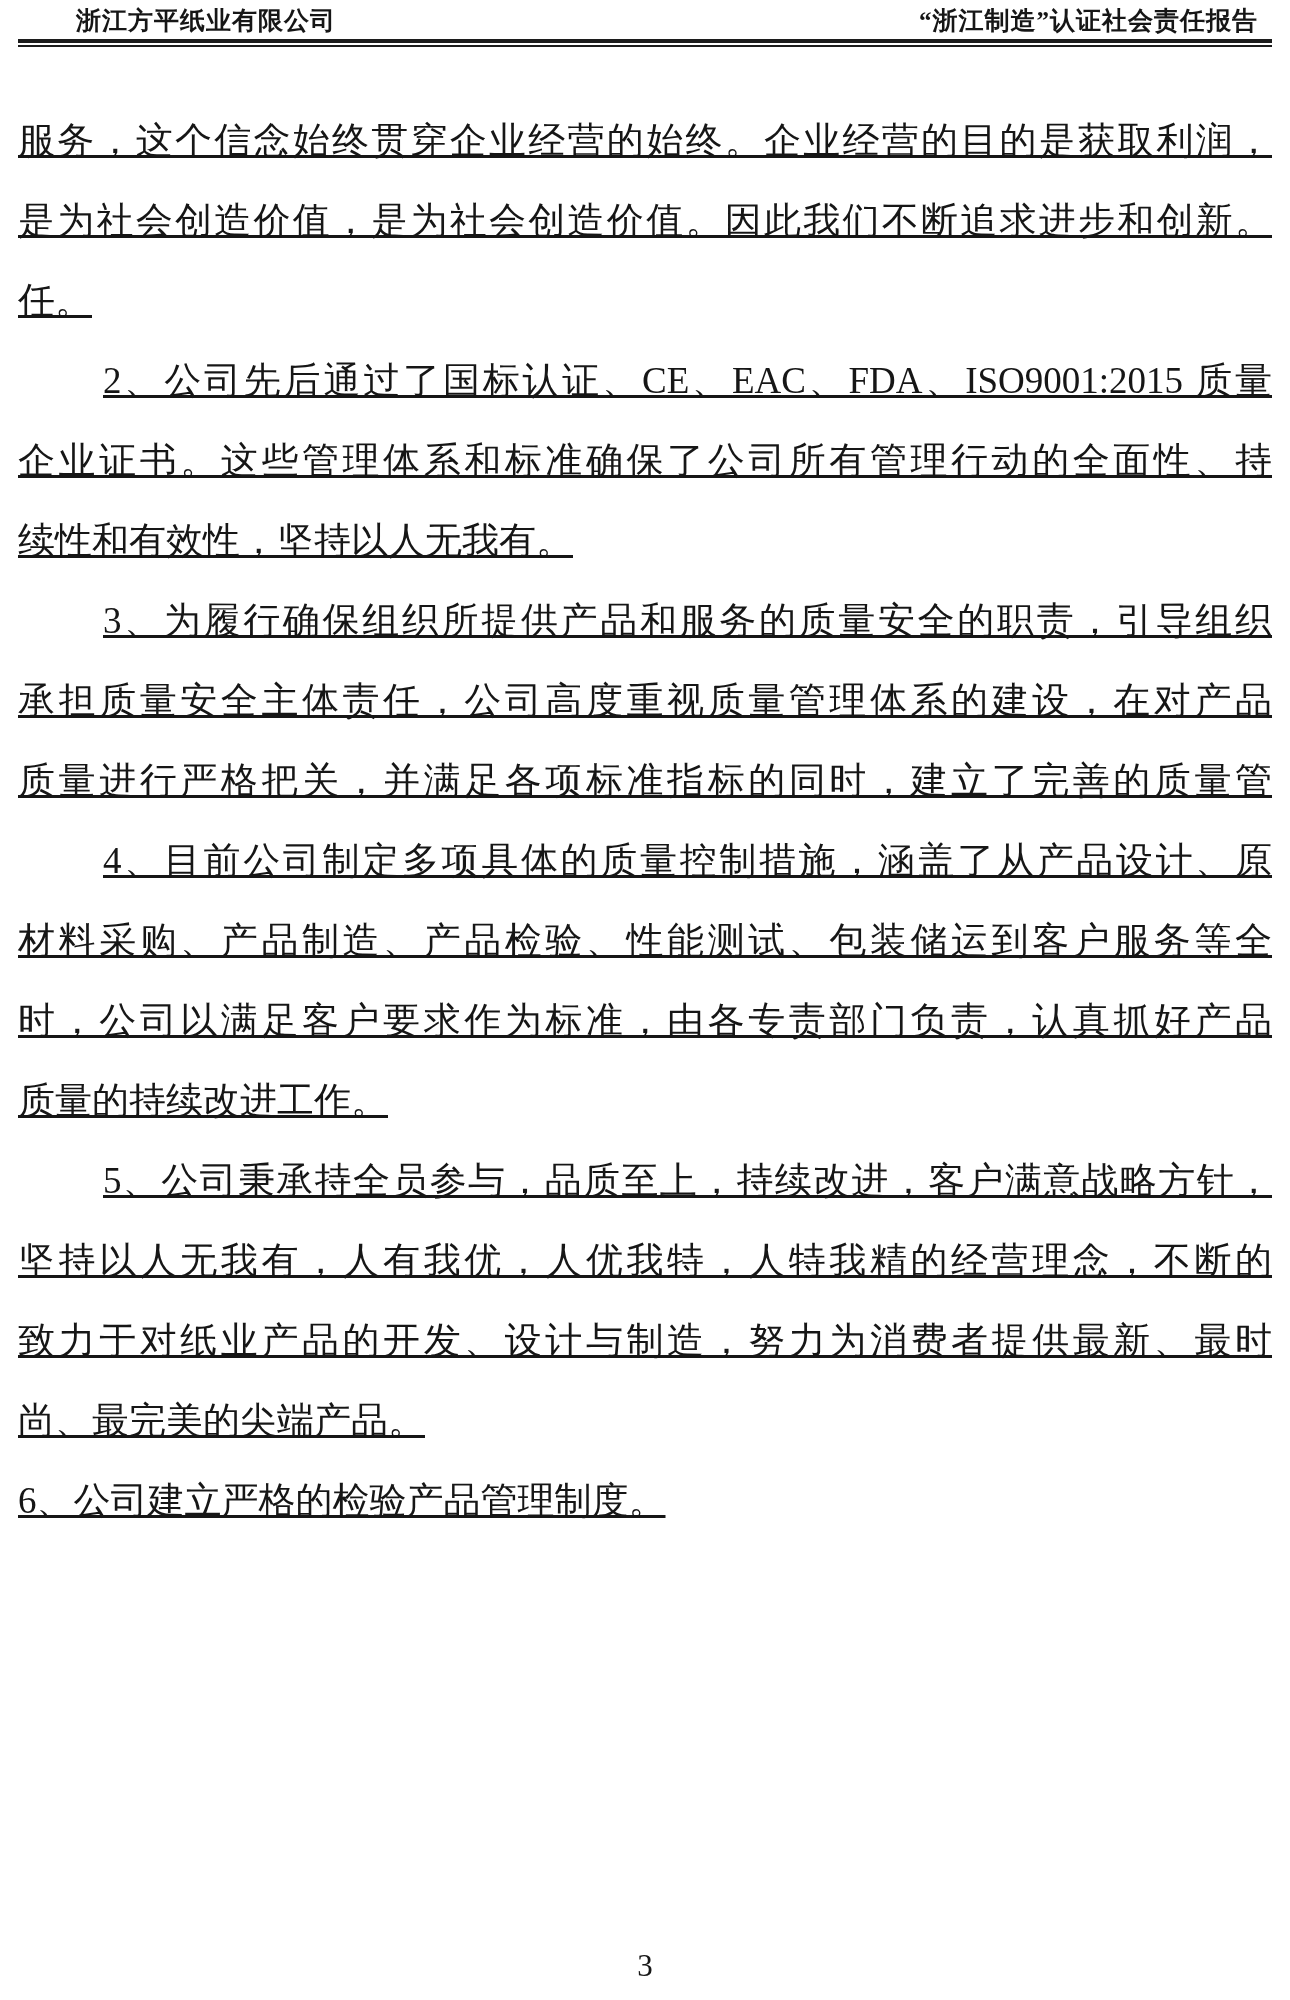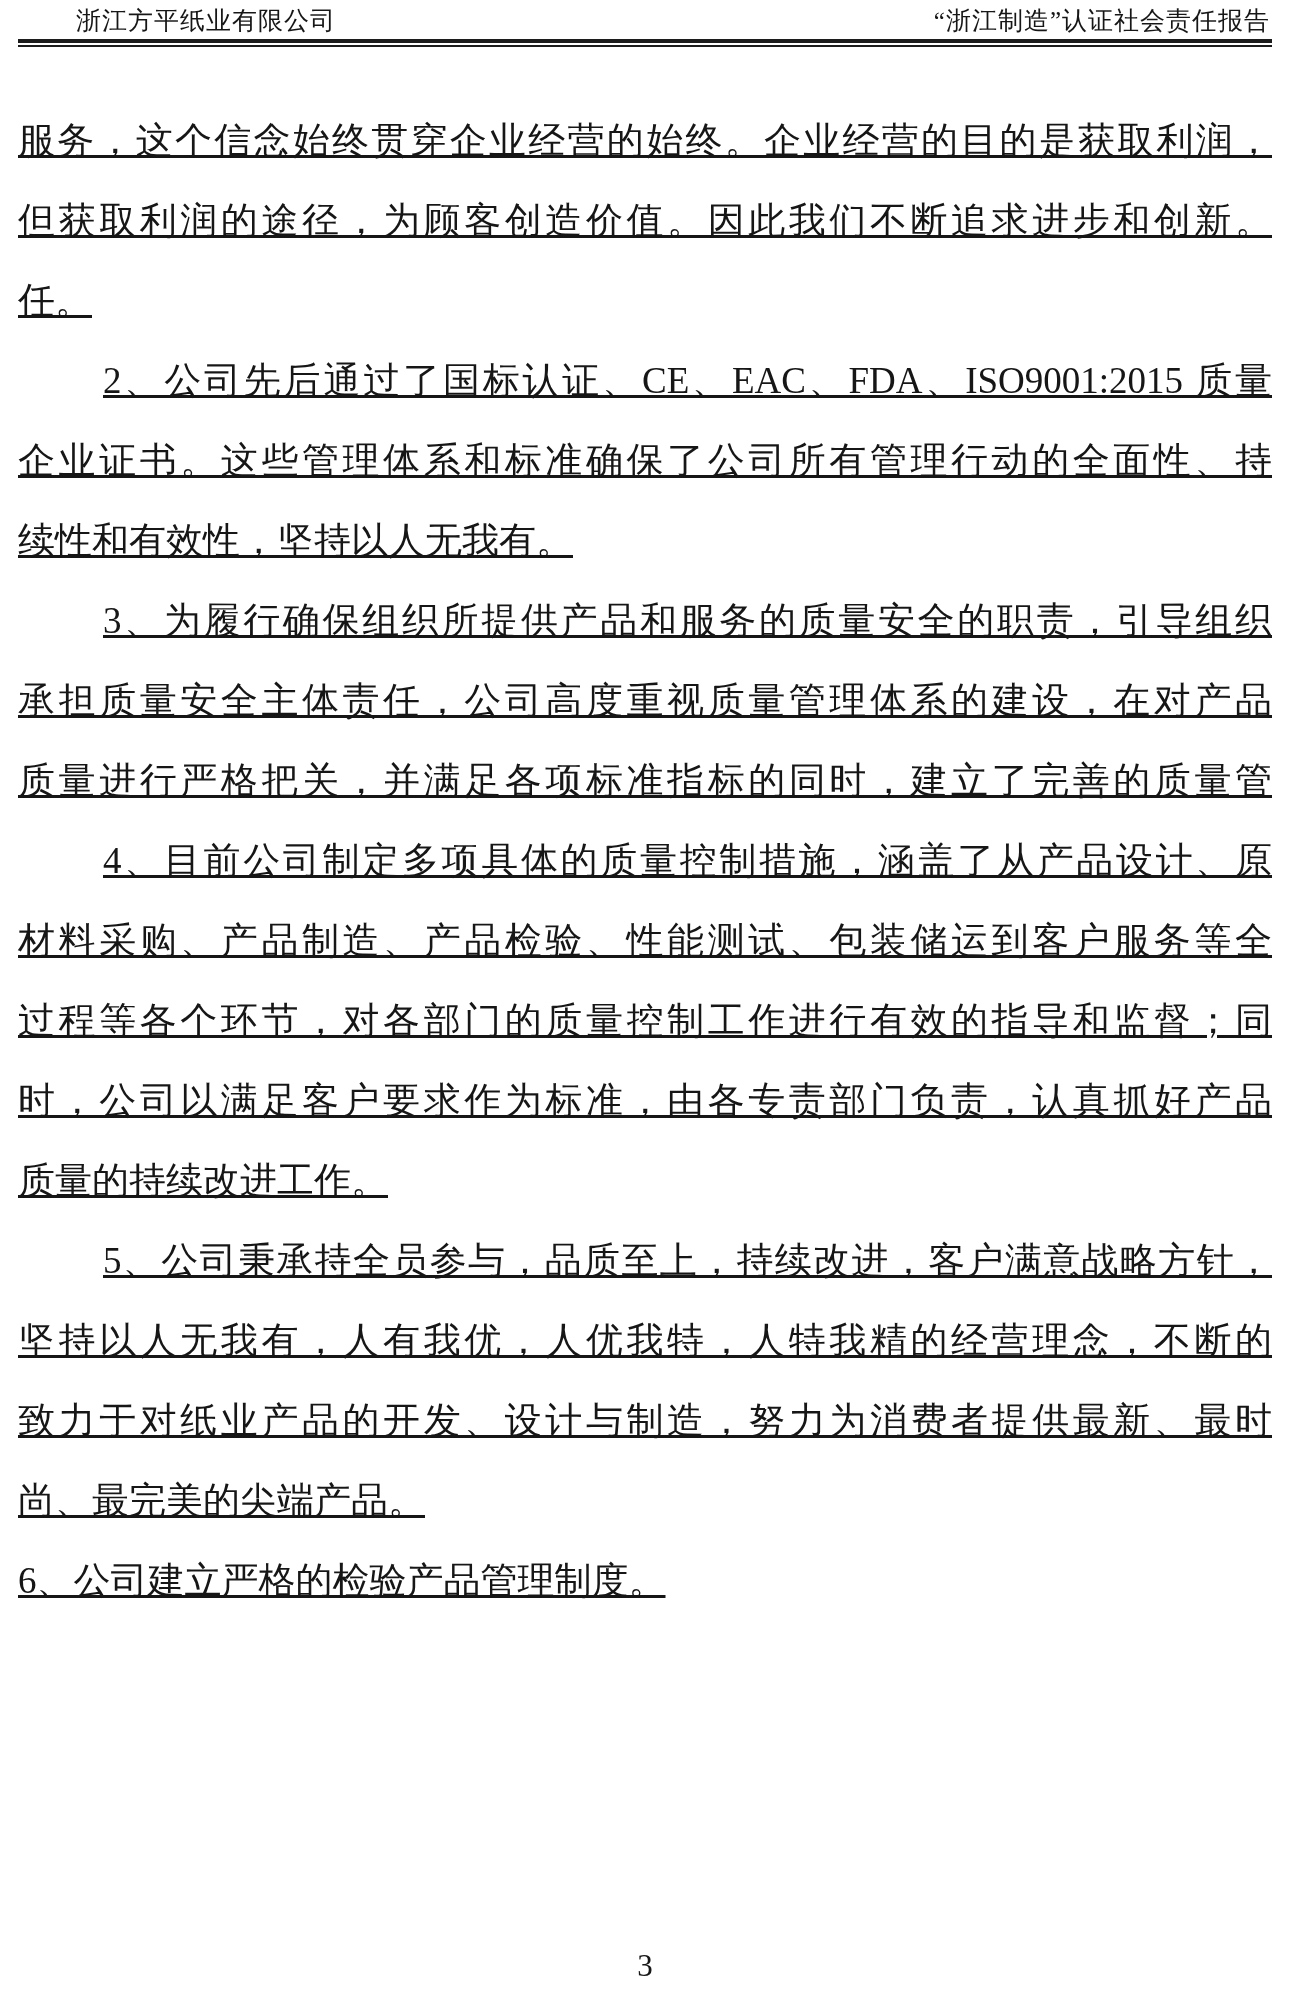--- a/index.html
+++ b/index.html
@@ -17,25 +17,26 @@
   }
   .page {
     position: absolute;
     inset: 0;
   }
   
   .header {
     display: flex;
     justify-content: space-between;
     align-items: flex-start;
-    padding: 7px 20px 0 76px;
+    padding: 7px 32px 0 76px;
     font-size: 25px;
     line-height: 28px;
     height: 28px;
     letter-spacing: 1px;
+    font-weight: bold;
   }
   .header-rule {
     margin: 4px 18px 0 18px;
     height: 2px;                     
     border-top: 4px solid #1c1c1c;   
     border-bottom: 2px solid #1c1c1c;
   }
   
   .doc-body {
     margin: 54px 18px 0 18px;
@@ -73,31 +74,30 @@
 
   <div class="header">
     <span>浙江方平纸业有限公司</span>
     <span>“浙江制造”认证社会责任报告</span>
   </div>
 
   <div class="header-rule"></div>
 
   <div class="doc-body">
     <div class="text-line">服务，这个信念始终贯穿企业经营的始终。企业经营的目的是获取利润，</div>
-    <div class="text-line">但获取利润的途径，为顾客创造价值。因此我们不断追求进步和创新。</div>
+    <div class="text-line">是为社会创造价值，是为社会创造价值。因此我们不断追求进步和创新。</div>
     <div class="text-line end">任。</div>
     <div class="text-line indent">2、公司先后通过了国标认证、CE、EAC、FDA、ISO9001:2015 质量</div>
     <div class="text-line">企业证书。这些管理体系和标准确保了公司所有管理行动的全面性、持</div>
     <div class="text-line end">续性和有效性，坚持以人无我有。</div>
     <div class="text-line indent">3、为履行确保组织所提供产品和服务的质量安全的职责，引导组织</div>
     <div class="text-line">承担质量安全主体责任，公司高度重视质量管理体系的建设，在对产品</div>
     <div class="text-line">质量进行严格把关，并满足各项标准指标的同时，建立了完善的质量管</div>
     <div class="text-line indent">4、目前公司制定多项具体的质量控制措施，涵盖了从产品设计、原</div>
     <div class="text-line">材料采购、产品制造、产品检验、性能测试、包装储运到客户服务等全</div>
-    <div class="text-line">过程等各个环节，对各部门的质量控制工作进行有效的指导和监督；同</div>
     <div class="text-line">时，公司以满足客户要求作为标准，由各专责部门负责，认真抓好产品</div>
     <div class="text-line end">质量的持续改进工作。</div>
     <div class="text-line indent">5、公司秉承持全员参与，品质至上，持续改进，客户满意战略方针，</div>
     <div class="text-line">坚持以人无我有，人有我优，人优我特，人特我精的经营理念，不断的</div>
     <div class="text-line">致力于对纸业产品的开发、设计与制造，努力为消费者提供最新、最时</div>
     <div class="text-line end">尚、最完美的尖端产品。</div>
     <div class="text-line end">6、公司建立严格的检验产品管理制度。</div>
   </div>
 
   <div class="page-number">3</div>

